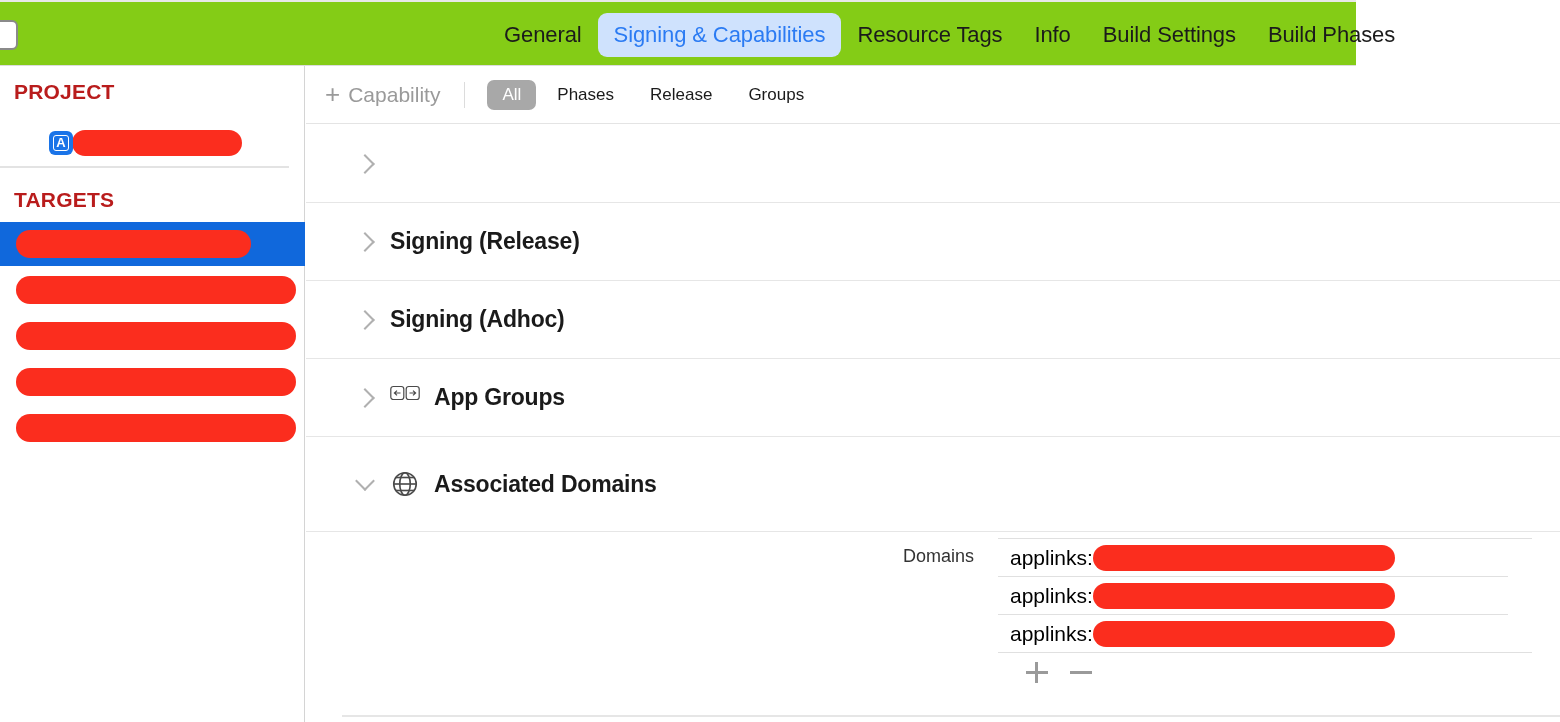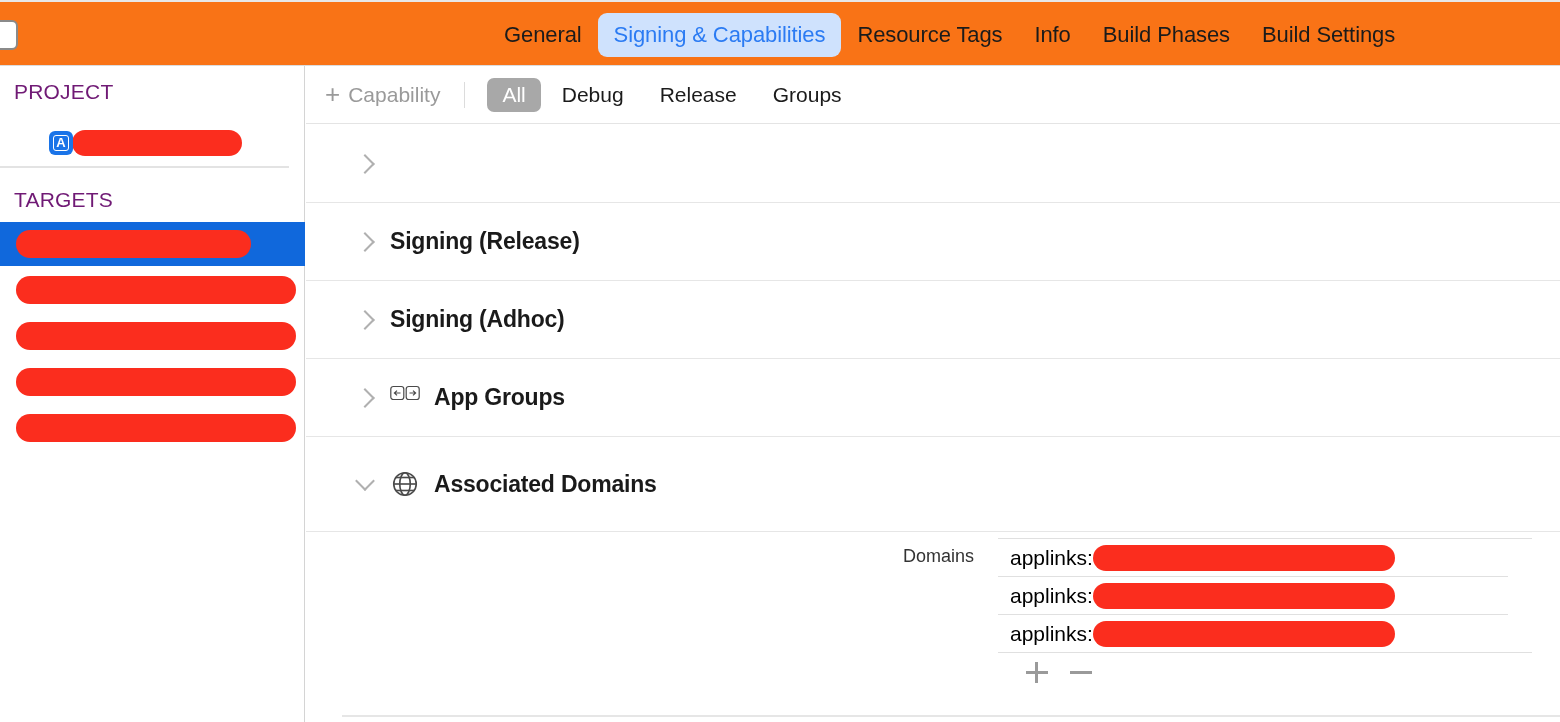--- a/index.html
+++ b/index.html
@@ -6,22 +6,22 @@
   html, body {
     width: 1560px; height: 722px;
     background: #ffffff;
     font-family: "Liberation Sans", sans-serif;
     overflow: hidden;
   }
   .app { position: relative; width: 1560px; height: 722px; background:#fff; }
 
   
   .tabbar {
-    position: absolute; left: 0; top: 0; width: 1560px; height: 66px;
-    background: #f97316;
+    position: absolute; left: 0; top: 0; width: 1356px; height: 66px;
+    background: #84cc16;
     border-top: 2px solid #e8e8e8;
     border-bottom: 1px solid #dcdcdc;
     display: flex; align-items: center;
   }
   .win-box {
     position: absolute; left: -10px; top: 18px;
     width: 28px; height: 30px;
     border: 2px solid #8a8a8a; border-radius: 6px;
     background: #ffffff;
   }
@@ -36,21 +36,21 @@
   }
   .tab.active { background: #cfe2fd; color: #2b7bf3; }
   .tab.clipped { overflow: hidden; max-width: 14px; padding-right:0; }
 
   
   .sidebar {
     position: absolute; left: 0; top: 66px; width: 305px; height: 656px;
     background: #ffffff; border-right: 1px solid #d4d4d4;
   }
   .side-head {
-    font-size: 21px; font-weight: normal; color: #701a75; letter-spacing: 0.2px;
+    font-size: 21px; font-weight: bold; color: #b91c1c; letter-spacing: 0.2px;
   }
   .side-head.project { position: absolute; left: 14px; top: 14px; }
   .side-head.targets { position: absolute; left: 14px; top: 122px; }
   .side-divider {
     position: absolute; left: 0; top: 100px; width: 289px; height: 2px;
     background: #e3e3e3;
   }
   .proj-row {
     position: absolute; left: 0; top: 60px; width: 305px; height: 34px;
     display: flex; align-items: center;
@@ -93,21 +93,21 @@
     border-bottom: 1px solid #e4e4e4;
   }
   .cap-btn {
     display: flex; align-items: center; gap: 8px;
     margin-left: 19px; color: #9a9a9a; font-size: 21px;
   }
   .cap-plus { font-size: 26px; line-height: 21px; color: #9a9a9a; }
   .vsep { width: 1px; height: 26px; background: #dcdcdc; margin-left: 24px; }
   .filters { display: flex; align-items: center; margin-left: 22px; gap: 6px; }
   .filter {
-    font-size: 21px; color: #1b1b1b; padding: 5px 15px; border-radius: 7px;
+    font-size: 17px; color: #1b1b1b; padding: 5px 15px; border-radius: 7px;
     white-space: nowrap;
   }
   .filter.active { background: #a8a8a8; color: #ffffff; font-weight: 500; }
 
   .section {
     position: absolute; left: 0; width: 1254px;
     border-bottom: 1px solid #e6e6e6;
   }
   .sec-row { display: flex; align-items: center; height: 100%; padding-left: 52px; }
   .chev {
@@ -153,22 +153,22 @@
 
 <div class="app">
 
   <div class="tabbar">
     <div class="win-box"></div>
     <div class="tabs" id="tabs-host">
         <div class="tab">General</div>
         <div class="tab active">Signing &amp; Capabilities</div>
         <div class="tab">Resource Tags</div>
         <div class="tab">Info</div>
+        <div class="tab">Build Settings</div>
         <div class="tab">Build Phases</div>
-        <div class="tab">Build Settings</div>
         <div class="tab clipped">B</div>
       </div>
   </div>
 
   <div class="sidebar">
     <div class="side-head project">PROJECT</div>
 
     <div class="proj-row">
       <div class="appstore-icon"></div>
       <div class="redact proj-redact"></div>
@@ -200,21 +200,21 @@
   <div class="main">
 
     <div class="subbar">
       <div class="cap-btn">
         <span class="cap-plus">+</span>
         <span>Capability</span>
       </div>
       <div class="vsep"></div>
       <div class="filters" id="filters-host">
           <div class="filter active">All</div>
-          <div class="filter">Debug</div>
+          <div class="filter">Phases</div>
           <div class="filter">Release</div>
           <div class="filter">Groups</div>
         </div>
     </div>
 
     <div id="sections-host">
         <div class="section" style="top: 59px; height: 78px;">
           <div class="sec-row">
             <div class="chev"></div>
           </div>

